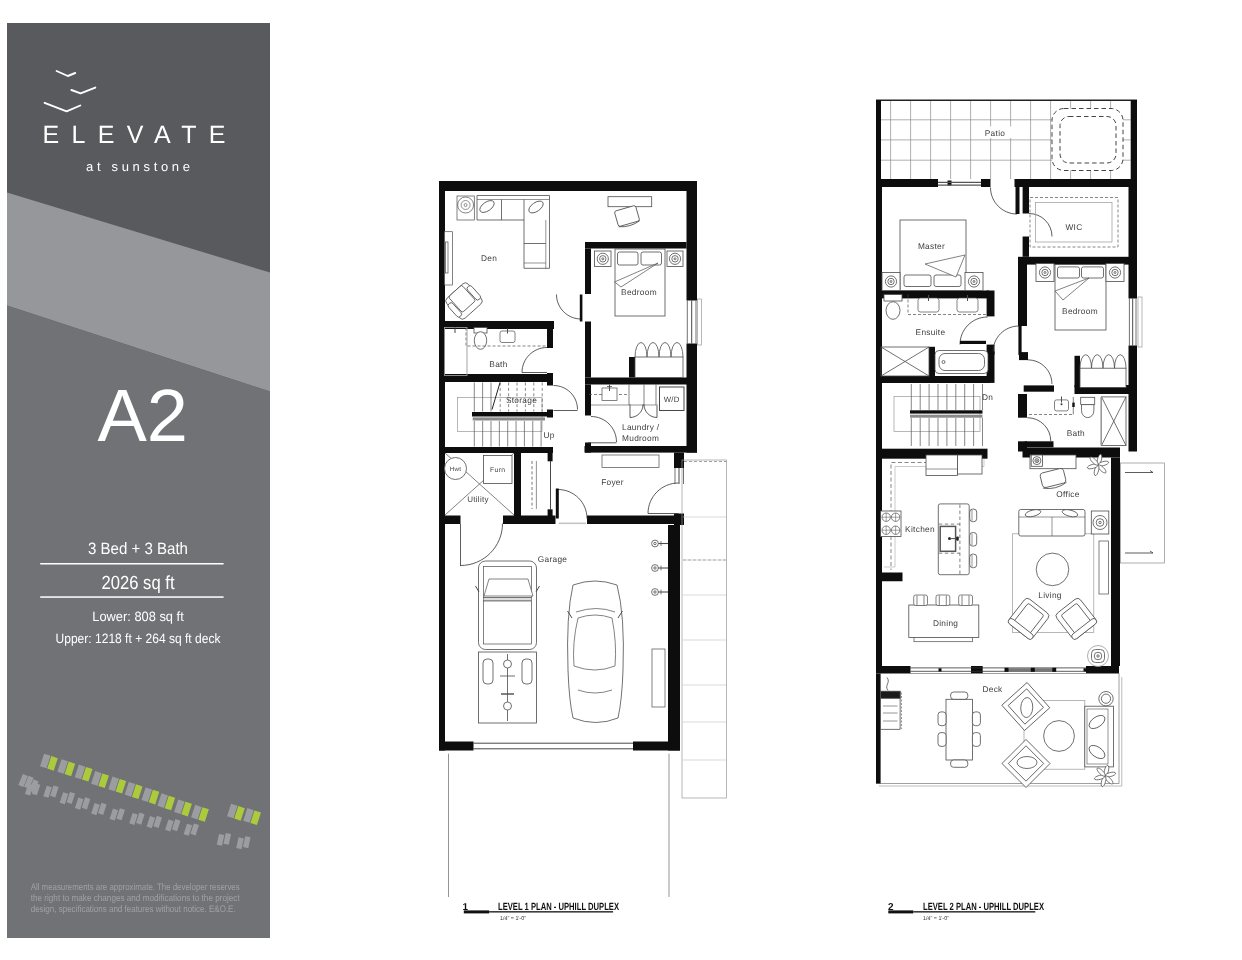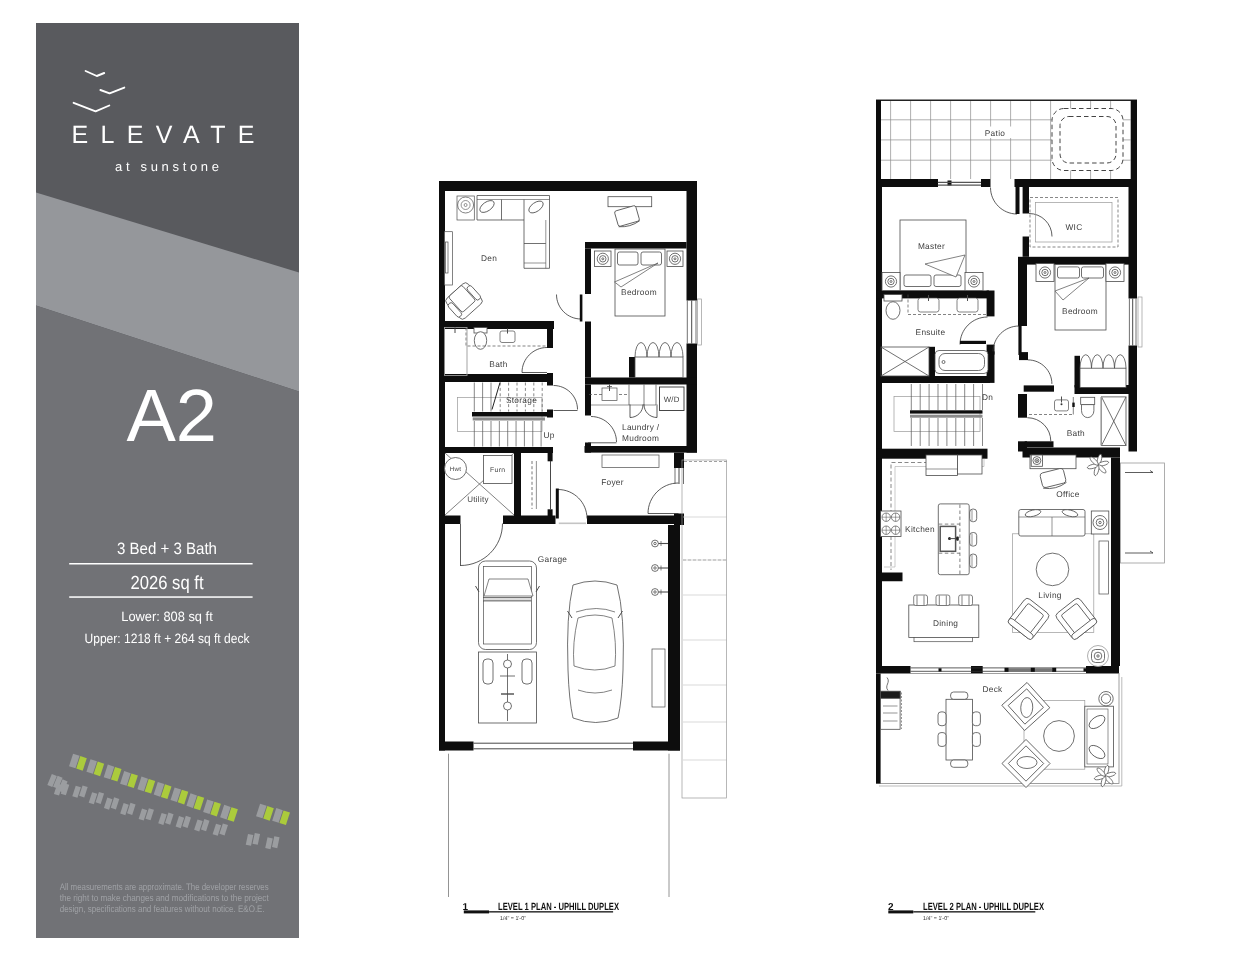--- a/index.html
+++ b/index.html
@@ -1,17 +1,17 @@
 <!DOCTYPE html>
 <html><head><meta charset="utf-8"><style>
 html,body{margin:0;padding:0;width:1242px;height:960px;background:#fff;font-family:"Liberation Sans",sans-serif;overflow:hidden;-webkit-font-smoothing:antialiased}
 text{text-rendering:geometricPrecision}
 </style></head><body>
 
-<div style="position:absolute;left:36px;top:22.5px;width:262.8px;height:915px;background:#595a5e;overflow:hidden">
+<div style="position:absolute;left:7px;top:22.5px;width:262.8px;height:915px;background:#595a5e;overflow:hidden">
 <svg width="263" height="915" style="position:absolute;left:0;top:0" font-family="Liberation Sans">
 
 <polygon points="0,169.5 263,249.5 263,368.5 0,282.5" fill="#95979b"></polygon>
 
 <polygon points="0,282.5 263,368.5 263,915 0,915" fill="#717276"></polygon>
 
 <g stroke="#fff" stroke-width="1.9" fill="none" stroke-linecap="round" stroke-linejoin="round">
 <polyline points="49.6,48.0 60.8,53.0 68.2,50.0"></polyline>
 <polyline points="64.4,67.0 73.6,70.3 88.3,64.6"></polyline>
 <polyline points="37.6,79.8 59.6,88.3 73.3,82.5"></polyline>

